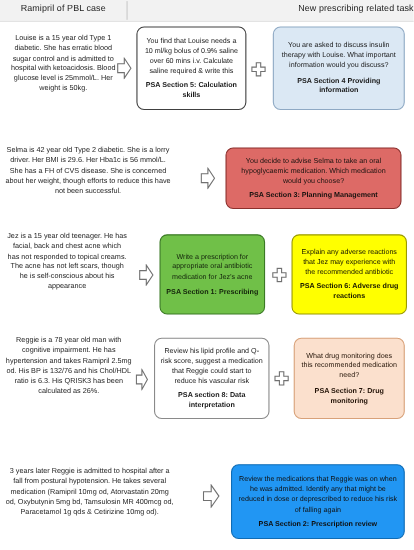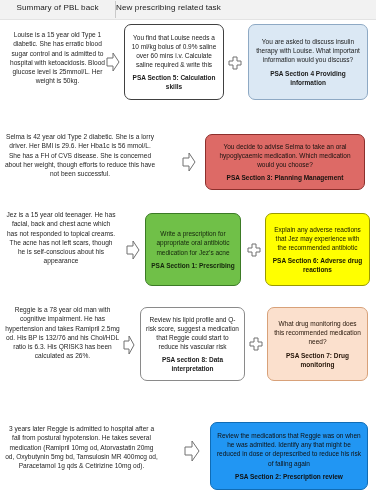--- a/index.html
+++ b/index.html
@@ -16,21 +16,21 @@
     background:#f2f2f2;border-bottom:1px solid #e3e3e3;
   }
   .header .divider{
     position:absolute;left:115px;top:1px;width:1px;height:17px;background:#c9c9c9;
   }
   .header .h-left{
     position:absolute;left:0;top:3px;width:115px;text-align:center;
     font-size:8.1px;color:#222;letter-spacing:.1px;
   }
   .header .h-right{
-    position:absolute;left:116px;top:3px;width:260px;text-align:left;
+    position:absolute;left:116px;top:3px;width:260px;text-align:right;
     font-size:8.1px;color:#222;letter-spacing:.1px;
   }
 
   
   .case{
     position:absolute;text-align:center;font-size:6.6px;line-height:9.3px;
     color:#1f1f1f;
   }
 
   
@@ -60,21 +60,21 @@
   
   .cross{position:absolute;}
   .cross svg{display:block;}
 </style>
 </head>
 <body>
 
 <div class="sheet">
 
   <div class="header">
-    <div class="h-left">Summary of PBL back</div>
+    <div class="h-left">Ramipril of PBL case</div>
     <div class="divider"></div>
     <div class="h-right">New prescribing related task</div>
   </div>
 
   <div class="case" style="left:6px;top:30px;width:103px;">Louise is a 15 year old Type 1 diabetic. She has erratic blood sugar control and is admitted to hospital with ketoacidosis. Blood glucose level is 25mmol/L. Her weight is 50kg.</div>
 
   <div class="arrow" style="left:106px;top:52px;">
     <svg width="14" height="20" viewBox="0 0 14 20">
       <polygon points="1,6 7,6 7,1 13,10 7,19 7,14 1,14" fill="#ffffff" stroke="#707070" stroke-width="1"></polygon>
     </svg>

